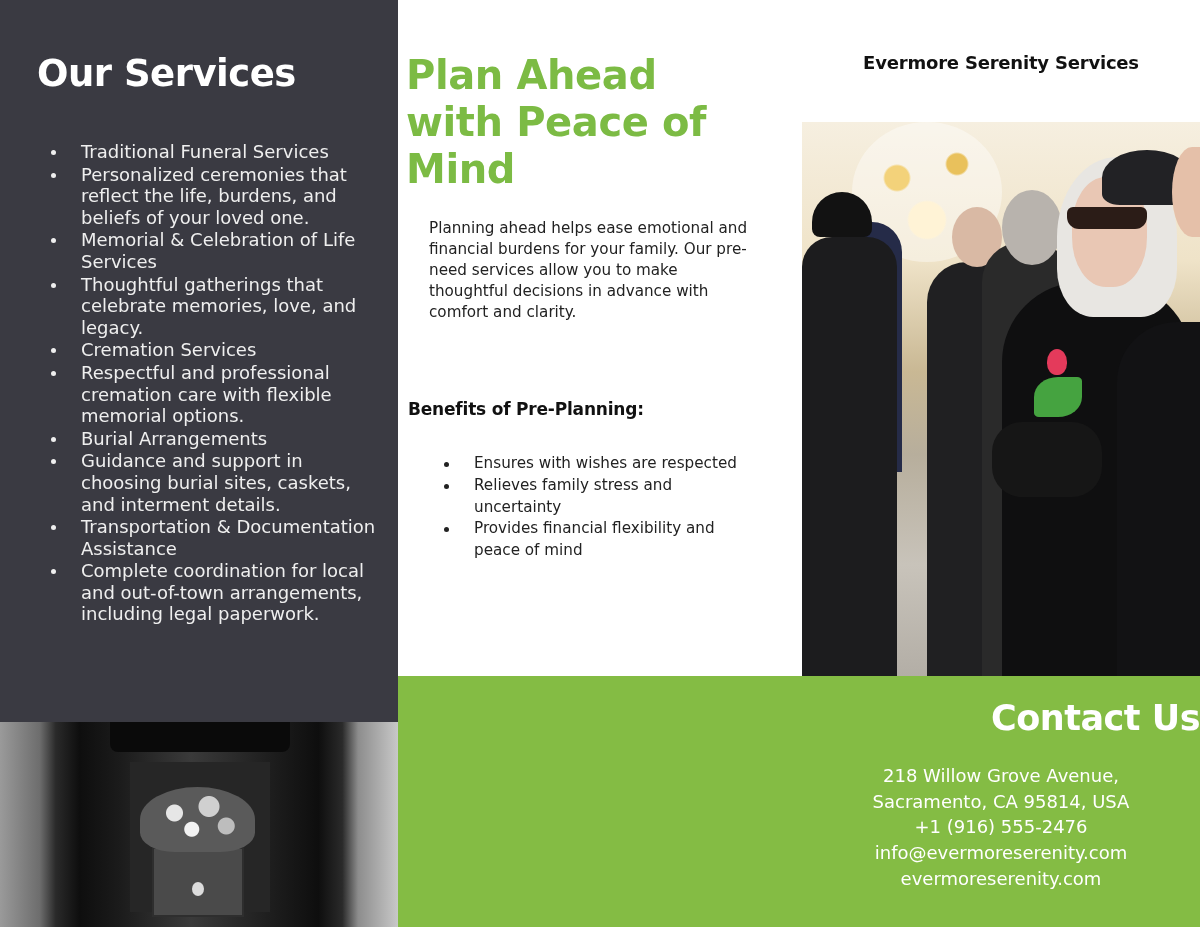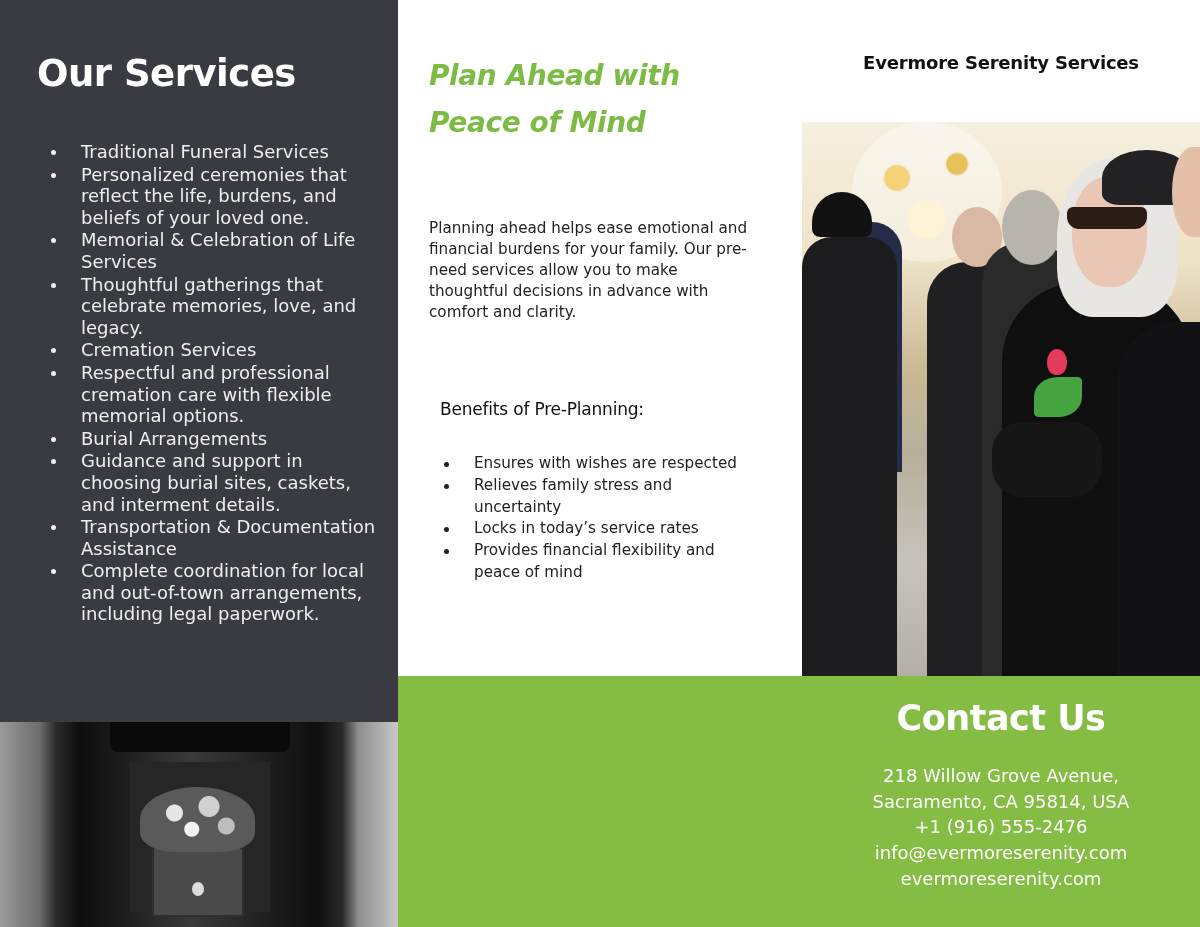--- a/index.html
+++ b/index.html
@@ -43,31 +43,31 @@
                 radial-gradient(circle at 60% 30%, #d0d0d0 0 10px, transparent 11px),
                 radial-gradient(circle at 75% 60%, #bdbdbd 0 8px, transparent 9px),
                 radial-gradient(circle at 45% 65%, #f2f2f2 0 7px, transparent 8px),
                 #5a5a5a;
   }
   .hearse-casket { position: absolute; left: 152px; top: 125px; width: 92px; height: 70px; background: #4a4a4a; border: 2px solid #2e2e2e; }
   .hearse-handle { position: absolute; left: 192px; top: 160px; width: 12px; height: 14px; border-radius: 50%; background: #dcdcdc; }
 
   
   .mid-title {
-    position: absolute; left: 429px; top: 52px; width: 310px;
+    position: absolute; left: 406px; top: 52px; width: 310px;
     font-family: "DejaVu Sans", sans-serif; font-weight: bold;
-    font-size: 28px; line-height: 47px; color: #7cbb44; letter-spacing: -0.4px; font-style: italic;
+    font-size: 40px; line-height: 47px; color: #7cbb44; letter-spacing: -0.4px;
   }
   .mid-intro {
     position: absolute; left: 429px; top: 218px; width: 330px;
     font-family: "DejaVu Sans", sans-serif; font-size: 15.2px; line-height: 21px; color: #222222;
   }
   .benefits-heading {
-    position: absolute; left: 440px; top: 399px;
-    font-family: "DejaVu Sans", sans-serif; font-weight: normal; font-size: 17px; color: #111111;
+    position: absolute; left: 408px; top: 399px;
+    font-family: "DejaVu Sans", sans-serif; font-weight: bold; font-size: 17px; color: #111111;
     letter-spacing: -0.2px;
   }
   .benefits-list {
     position: absolute; left: 441px; top: 453px; width: 320px; list-style: none;
     font-family: "DejaVu Sans", sans-serif; font-size: 15.2px; line-height: 21.8px; color: #222222;
   }
   .benefits-list li { position: relative; padding-left: 33px; }
   .benefits-list li::before {
     content: ""; position: absolute; left: 3px; top: 9px;
     width: 5px; height: 5px; border-radius: 50%; background: #222222;
@@ -104,21 +104,21 @@
   .mp-leaf { position: absolute; left: 232px; top: 255px; width: 48px; height: 40px; background: #45a340; border-radius: 50% 10% 50% 10%; }
   .mp-gloves { position: absolute; left: 190px; top: 300px; width: 110px; height: 75px; background: #161616; border-radius: 30px; }
   .mp-person6 { position: absolute; left: 315px; top: 200px; width: 90px; height: 360px; background: #121214; border-radius: 60px 0 0 0; }
   .mp-person6-face { position: absolute; left: 370px; top: 25px; width: 40px; height: 90px; background: #e5c0a9; border-radius: 50% 0 0 50%; }
 
   
   .contact-band {
     position: absolute; left: 398px; top: 676px; width: 802px; height: 251px; background: #84bc44;
   }
   .contact-title {
-    position: absolute; left: 802px; top: 698px; width: 398px; text-align: center;
+    position: absolute; left: 802px; top: 698px; width: 398px; text-align: right;
     font-family: "DejaVu Sans", sans-serif; font-weight: bold; font-size: 35px; color: #ffffff;
     letter-spacing: -0.5px;
   }
   .contact-lines {
     position: absolute; left: 802px; top: 763px; width: 398px; text-align: center;
     font-family: "DejaVu Sans", sans-serif; font-size: 18px; line-height: 25.7px; color: #ffffff;
   }
   .contact-lines div { white-space: nowrap; }
 </style>
 </head>
@@ -147,21 +147,20 @@
   <div class="hearse-flowers"></div>
   <div class="hearse-handle"></div>
 </div>
 
 <h2 class="mid-title">Plan Ahead with Peace of Mind</h2>
 <p class="mid-intro">Planning ahead helps ease emotional and financial burdens for your family. Our pre-need services allow you to make thoughtful decisions in advance with comfort and clarity.</p>
 <h3 class="benefits-heading">Benefits of Pre-Planning:</h3>
 <ul class="benefits-list">
   <li>Ensures with wishes are respected</li>
   <li>Relieves family stress and uncertainty</li>
-  <li>Locks in today’s service rates</li>
   <li>Provides financial flexibility and peace of mind</li>
 </ul>
 
 <div class="brand-name">Evermore Serenity Services</div>
 <div class="mourners-photo">
   <div class="mp-tree"></div>
   <div class="mp-person2"></div>
   <div class="mp-person2-hat"></div>
   <div class="mp-person3"></div>
   <div class="mp-person3-head"></div>

